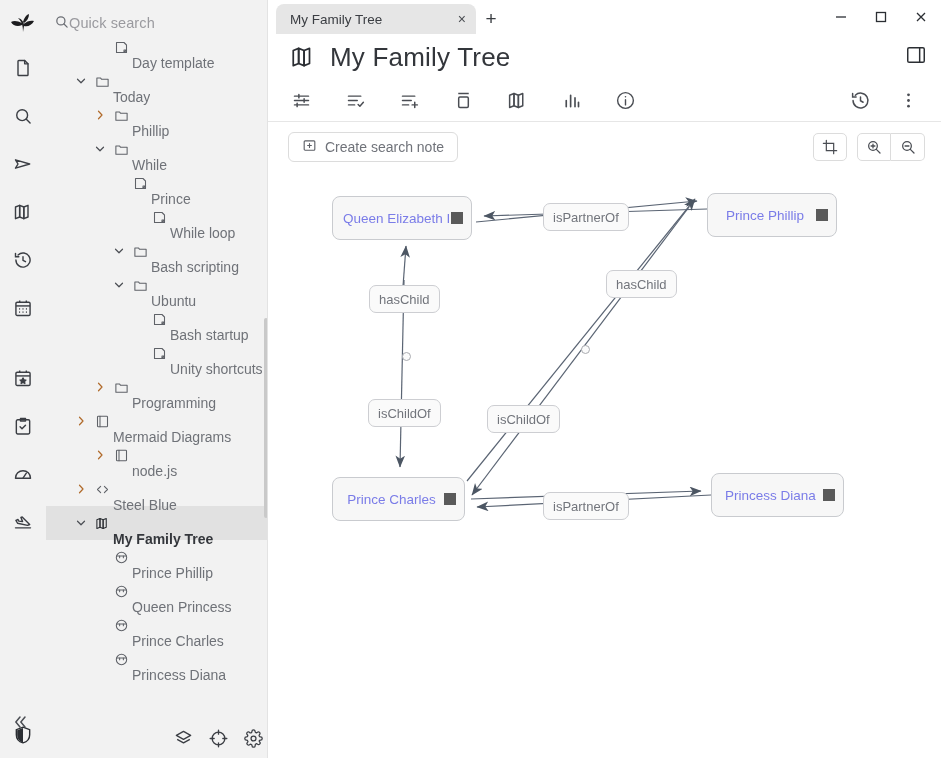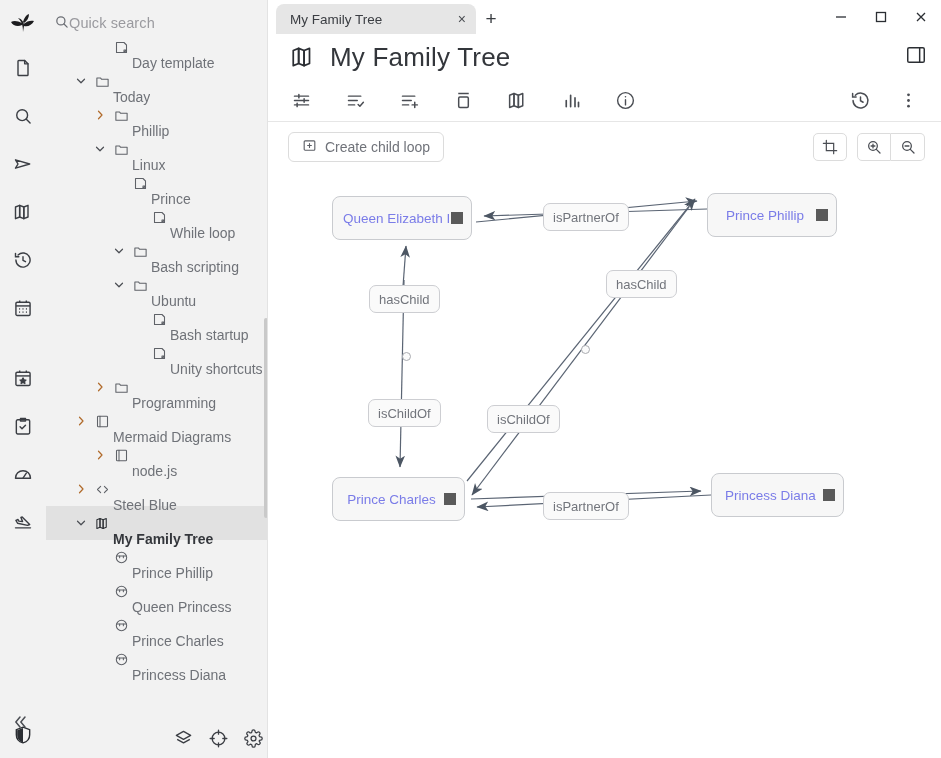--- a/index.html
+++ b/index.html
@@ -281,21 +281,21 @@
           <span class="tw">
             <svg width="12" height="12" viewBox="0 0 24 24" fill="none" stroke="#4a4d53" stroke-width="2.4" stroke-linecap="round" stroke-linejoin="round">
               <path d="M5 8.5l7 7 7-7"></path>
             </svg>
           </span>
           <span class="ticon">
             <svg width="15" height="15" viewBox="0 0 24 24" fill="none" stroke="#5f6268" stroke-width="1.7" stroke-linejoin="round" stroke-linecap="round">
               <path d="M3 6.5h6l1.6 2H21v11H3z"></path>
             </svg>
           </span>
-          <span class="tlabel">Linux</span>
+          <span class="tlabel">While</span>
         </div>
         <div class="tnode">
           <span style="width:63px;flex:0 0 63px"></span>
           <span class="tw"></span>
           <span class="ticon">
             <svg width="15" height="15" viewBox="0 0 24 24" fill="none" stroke="#5f6268" stroke-width="1.7" stroke-linejoin="round" stroke-linecap="round">
               <path d="M4 4h12l4 4v12H4z"></path>
               <path d="M16 20l4-4h-4z"></path>
             </svg>
           </span>
@@ -621,21 +621,21 @@
     </div>
 
     <div class="subbar">
       <div class="chipbtn">
         <span>
           <svg width="15" height="15" viewBox="0 0 24 24" fill="none" stroke="#5c5f66" stroke-width="1.8" stroke-linejoin="round">
             <rect x="3.5" y="4.5" width="17" height="15" rx="1.5"></rect>
             <path d="M12 9v6M9 12h6" stroke-linecap="round"></path>
           </svg>
         </span>
-        <span>Create child loop</span>
+        <span>Create search note</span>
       </div>
       <div class="zoomgroup">
         <div class="sqbtn sqsingle">
           <svg width="16" height="16" viewBox="0 0 24 24" fill="none" stroke="#4a4d53" stroke-width="1.8" stroke-linecap="round">
             <path d="M6.5 2v15.5H22"></path>
               <path d="M2 6.5h15.5V22"></path>
           </svg>
         </div>
         <div class="sqpair">
           <div class="sqbtn">

